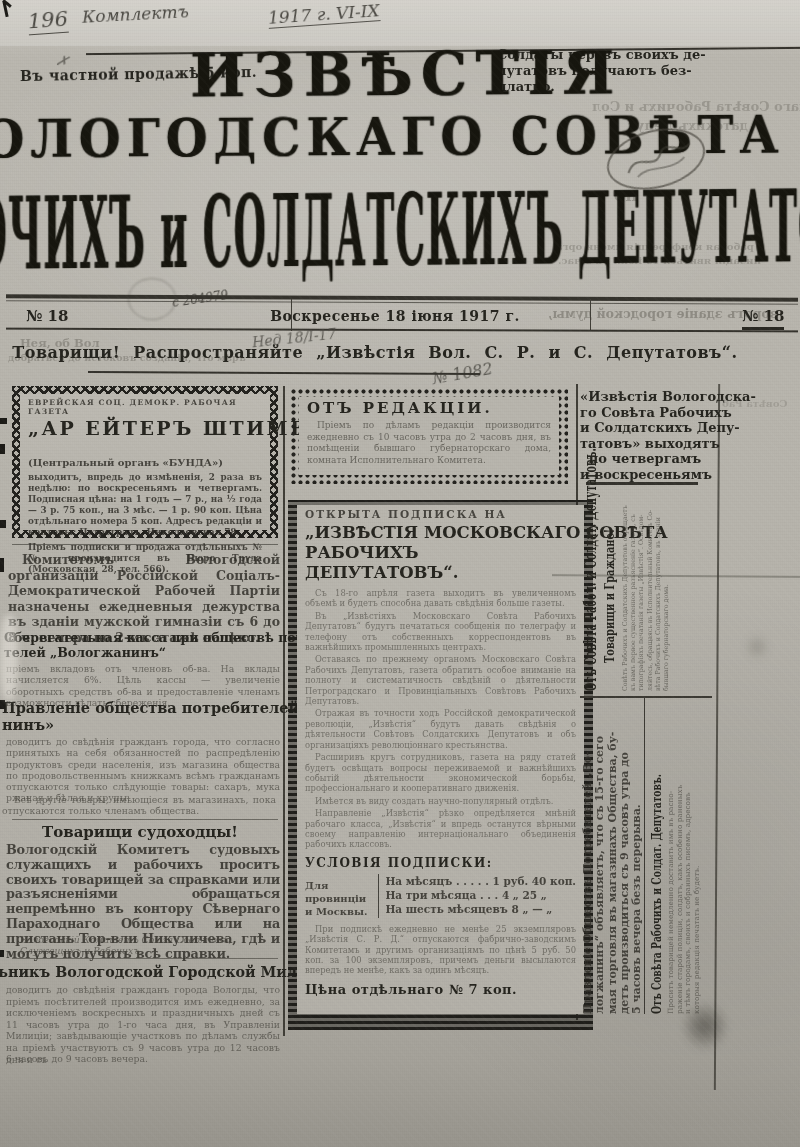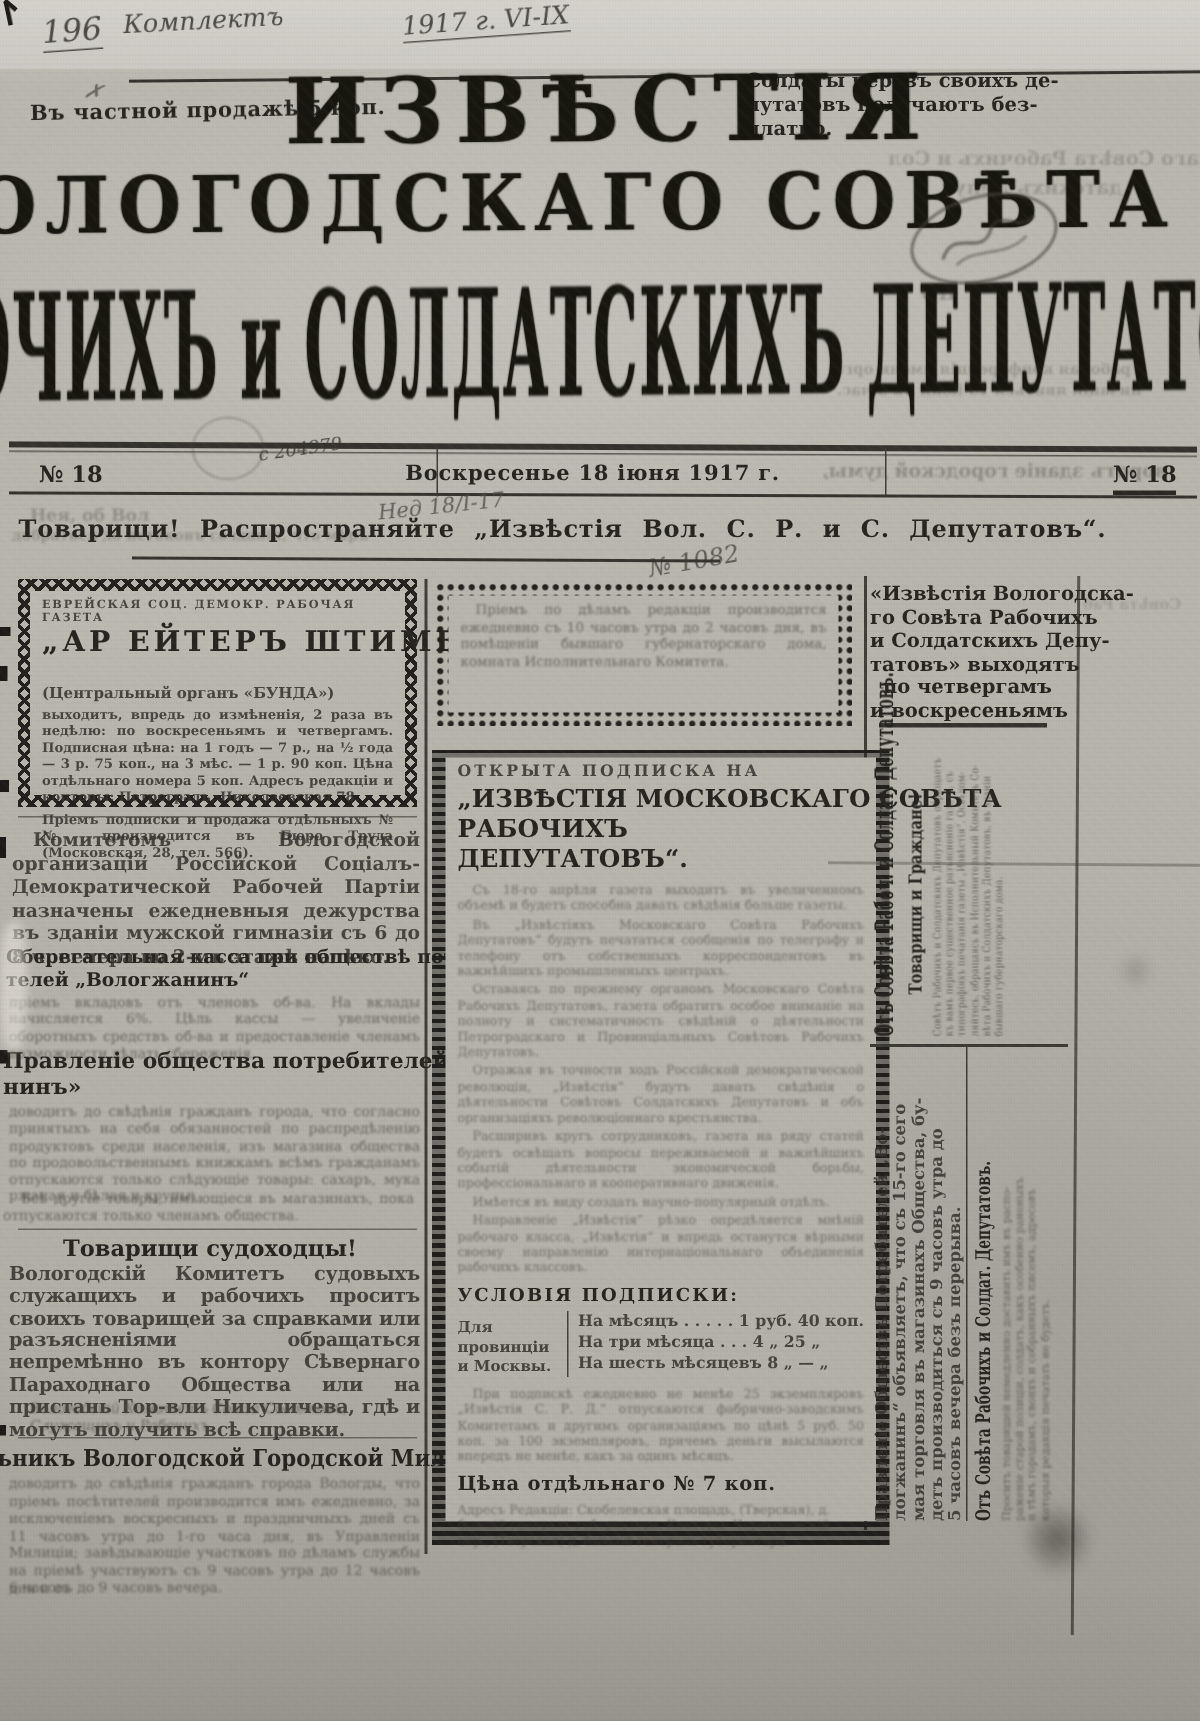--- a/index.html
+++ b/index.html
@@ -143,20 +143,21 @@
   <div class="abs ink-soft b just" style="left:6px;top:843px;width:274px;font-size:12.8px;line-height:14.8px;letter-spacing:-.2px;">Вологодскій Комитетъ судовыхъ служащихъ и рабочихъ проситъ своихъ товарищей за справками или разъясненіями обращаться непремѣнно въ контору Сѣвернаго Параходнаго Общества или на пристань Тор-вли Никуличева, гдѣ и могутъ получить всѣ справки.</div>
   <div class="abs ink-faint ctr" style="left:20px;top:934px;width:246px;font-size:9.3px;line-height:11px;font-style:italic;">Вологодскій Комитетъ Союза Совѣтовъ, Служащихъ и Рабочихъ.</div>
   <div class="abs rule" style="left:12px;top:958px;width:266px;height:1.2px;opacity:.55;"></div>
 
   <div class="abs ink b nowrap" style="left:140px;top:962px;font-size:15.5px;transform:translateX(-50%) scaleX(0.92);transform-origin:center;">Начальникъ Вологодской Городской Милиціи</div>
   <div class="abs ink-faint just" style="left:6px;top:984px;width:274px;font-size:9.3px;line-height:11.6px;">доводитъ до свѣдѣнія гражданъ города Вологды, что пріемъ посѣтителей производится имъ ежедневно, за исключеніемъ воскресныхъ и праздничныхъ дней съ 11 часовъ утра до 1-го часа дня, въ Управленіи Милиціи; завѣдывающіе участковъ по дѣламъ службы на пріемѣ участвуютъ съ 9 часовъ утра до 12 часовъ дня и съ</div>
   <div class="abs ink-faint ctr" style="left:6px;top:1053px;width:274px;font-size:9.3px;">6 часовъ до 9 часовъ вечера.</div>
 
   <div class="abs stars" style="left:290px;top:388px;width:278px;height:96px;box-sizing:border-box;">
     <div class="stars-in" style="position:absolute;left:9px;top:9px;right:9px;bottom:9px;padding:2px 8px;box-sizing:border-box;">
+      <div class="ink b ctr" style="font-size:15px;letter-spacing:3px;">ОТЪ РЕДАКЦІИ.</div>
       <div class="ink-faint just" style="font-size:9px;line-height:11.5px;margin-top:3px;text-indent:10px;">Пріемъ по дѣламъ редакціи производится ежедневно съ 10 часовъ утра до 2 часовъ дня, въ помѣщеніи бывшаго губернаторскаго дома, комната Исполнительнаго Комитета.</div>
     </div>
   </div>
 
   <div class="abs ornate" style="left:288px;top:500px;width:305px;height:530px;box-sizing:border-box;">
     <div class="ornate-in" style="position:absolute;left:9px;top:5px;right:9px;bottom:16px;padding:3px 8px;box-sizing:border-box;">
       <div class="ink-soft b ctr" style="font-size:10.5px;letter-spacing:2px;">ОТКРЫТА ПОДПИСКА НА</div>
       <div class="ink b ctr" style="font-size:16.5px;line-height:20px;margin-top:3px;">
         <div class="nowrap">„ИЗВѢСТІЯ МОСКОВСКАГО СОВѢТА</div>
         <div>РАБОЧИХЪ ДЕПУТАТОВЪ“.</div>
@@ -176,21 +177,20 @@
         </div>
         <div style="width:1.5px;background:#44423c;margin:0 6px;filter:blur(.3px);"></div>
         <div class="ink-soft b" style="font-size:10.5px;line-height:14px;">
           <div class="nowrap">На мѣсяцъ . . . . . 1 руб. 40 коп.</div>
           <div class="nowrap">На три мѣсяца . . . 4  „  25  „</div>
           <div class="nowrap">На шесть мѣсяцевъ  8  „  —  „</div>
         </div>
       </div>
       <div class="ink-faint just" style="font-size:8.4px;line-height:10.4px;margin-top:6px;text-indent:10px;opacity:.62;">При подпискѣ ежедневно не менѣе 25 экземпляровъ „Извѣстія С. Р. Д.“ отпускаются фабрично-заводскимъ Комитетамъ и другимъ организаціямъ по цѣнѣ 5 руб. 50 коп. за 100 экземпляровъ, причемъ деньги высылаются впередъ не менѣе, какъ за одинъ мѣсяцъ.</div>
       <div class="ink b ctr nowrap" style="font-size:13px;margin-top:6px;letter-spacing:.5px;">Цѣна отдѣльнаго № 7 коп.</div>
-      <div class="ink-faint ctr" style="font-size:8.4px;line-height:10.4px;margin-top:4px;opacity:.6;">Адресъ Редакціи: Скобелевская площадь, (Тверская), д. бывшій генералъ-губернатора. Конторы: Чернышевскій пер., (Тверская) д. бывшій генералъ-губернатора.</div>
     </div>
   </div>
 
   <div class="abs ink b" style="left:580px;top:389px;width:130px;font-size:13px;line-height:15.5px;text-align:center;">
     <div class="nowrap">«Извѣстія Вологодска-</div>
     <div class="nowrap">го Совѣта Рабочихъ</div>
     <div class="nowrap">и Солдатскихъ Депу-</div>
     <div class="nowrap">татовъ» выходятъ</div>
     <div class="nowrap">по четвергамъ</div>
     <div class="nowrap">и воскресеньямъ</div>

